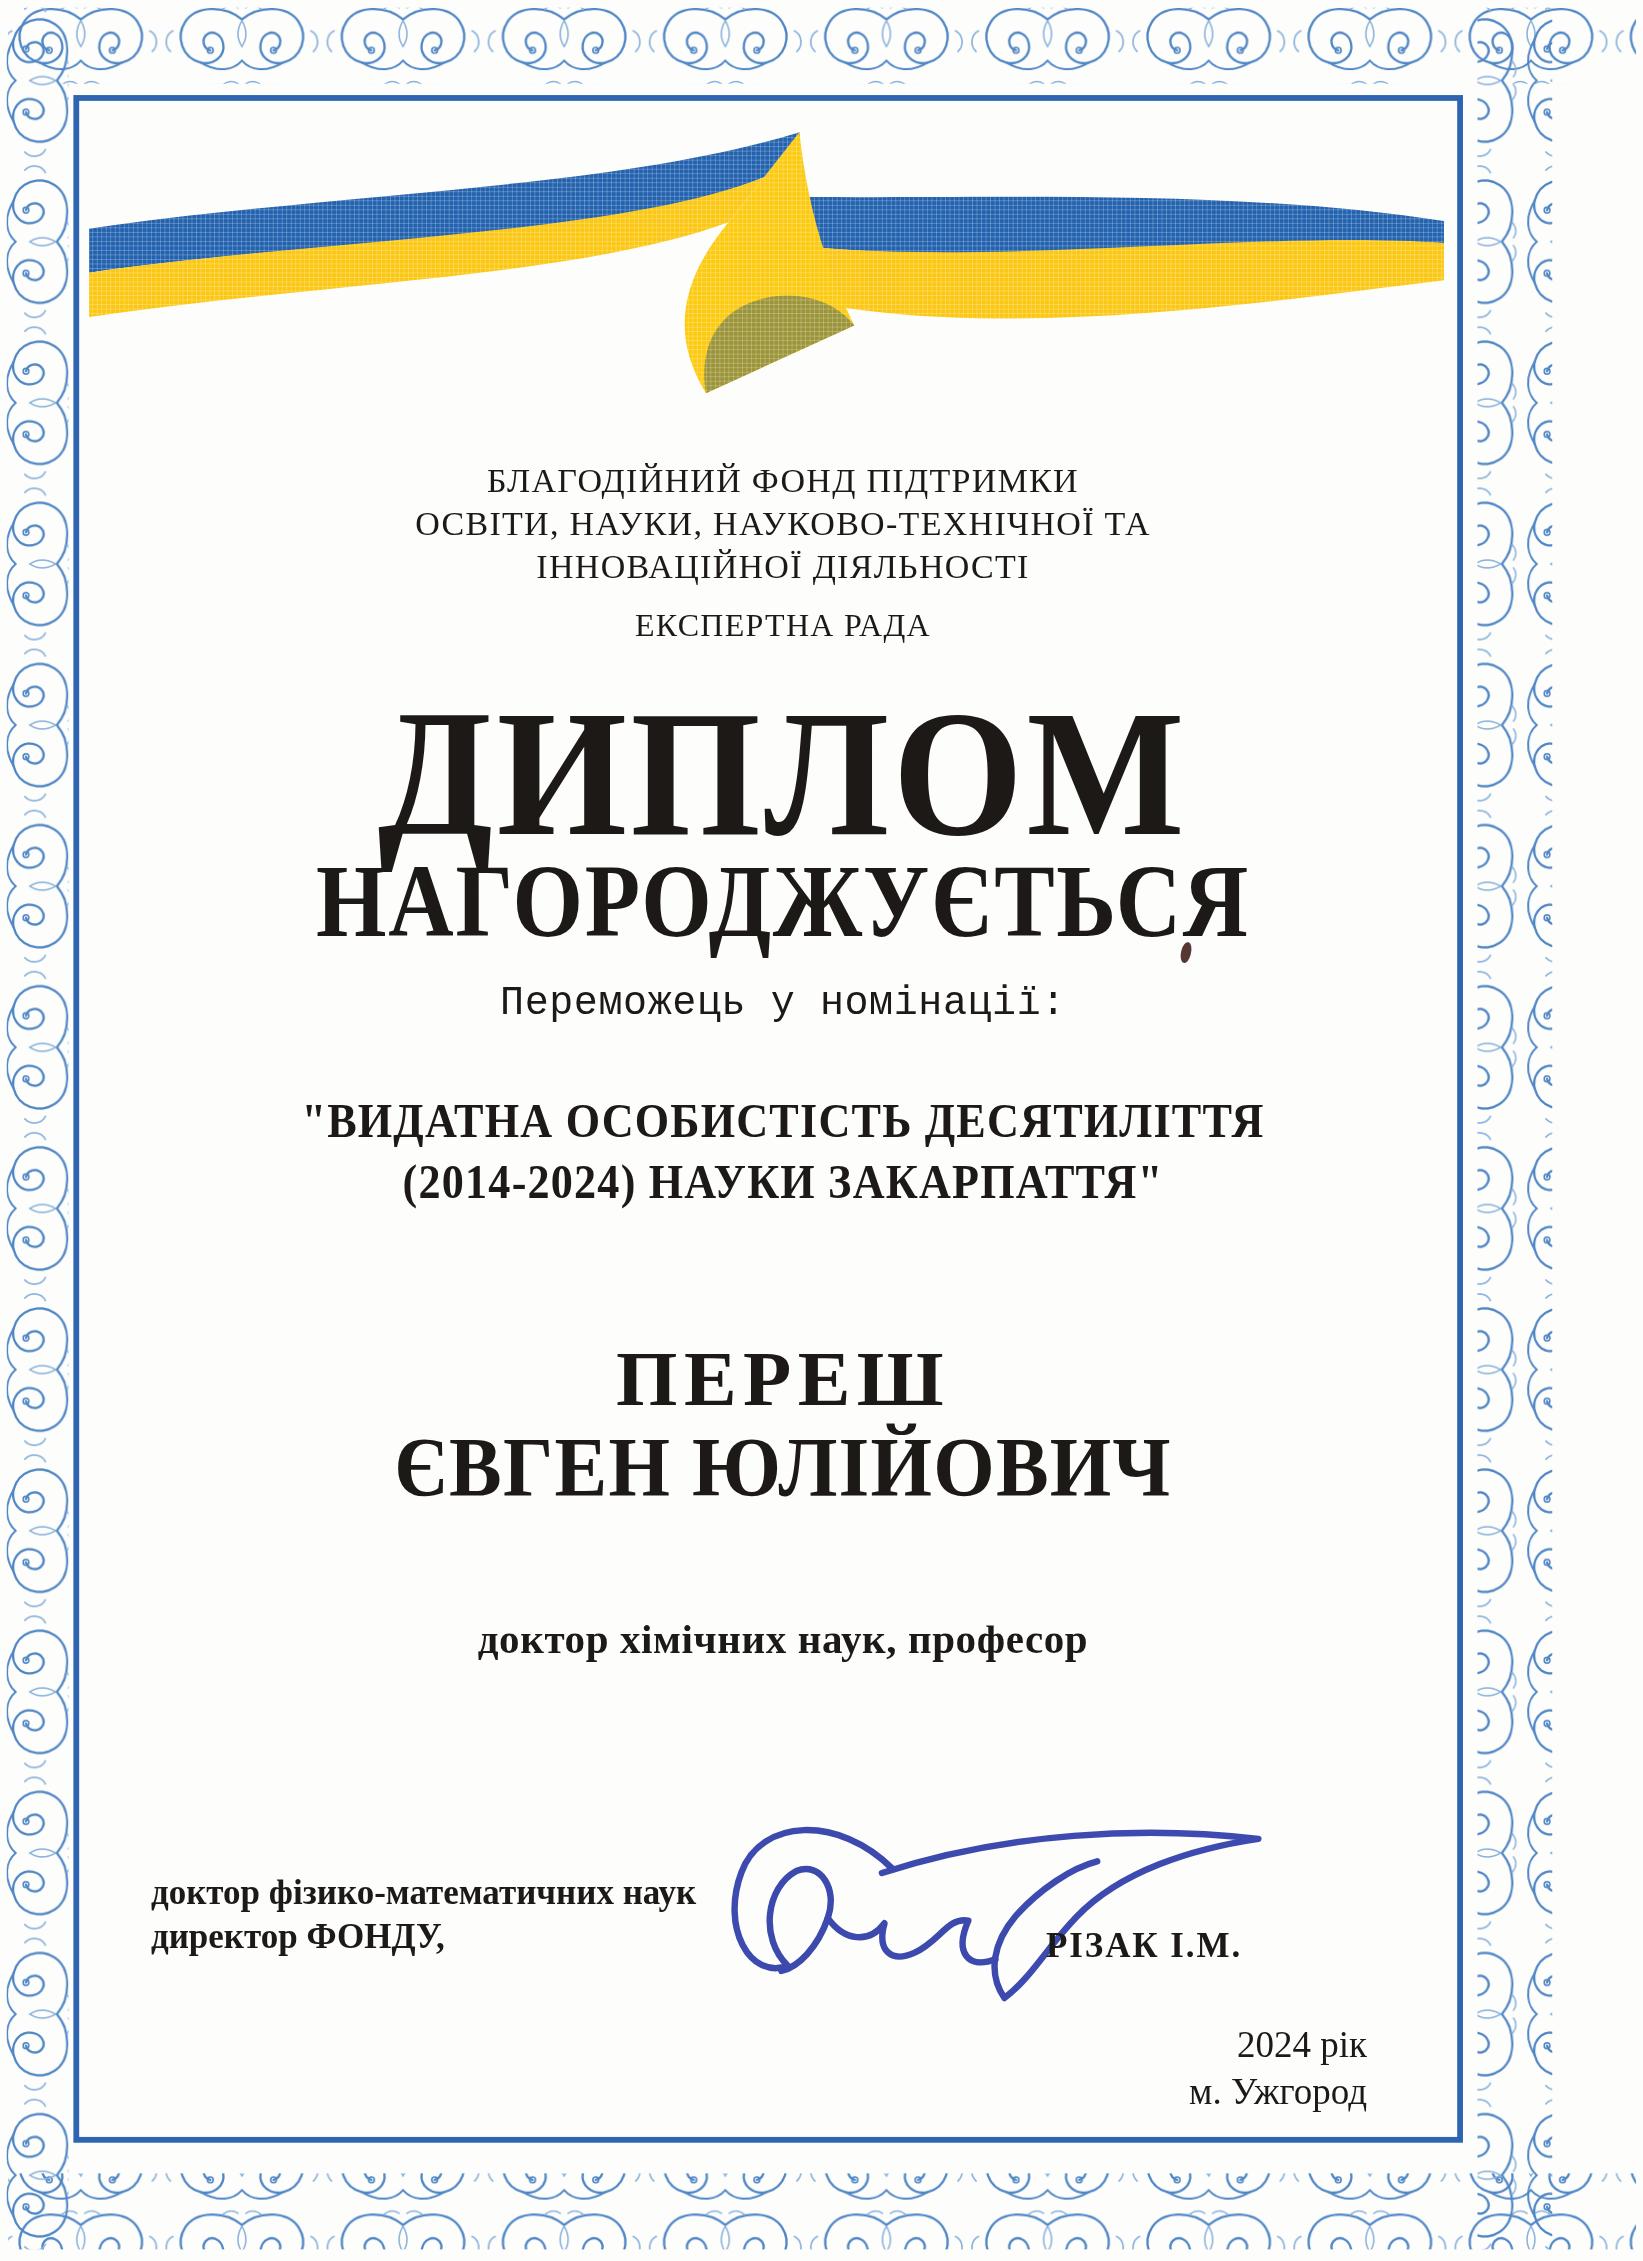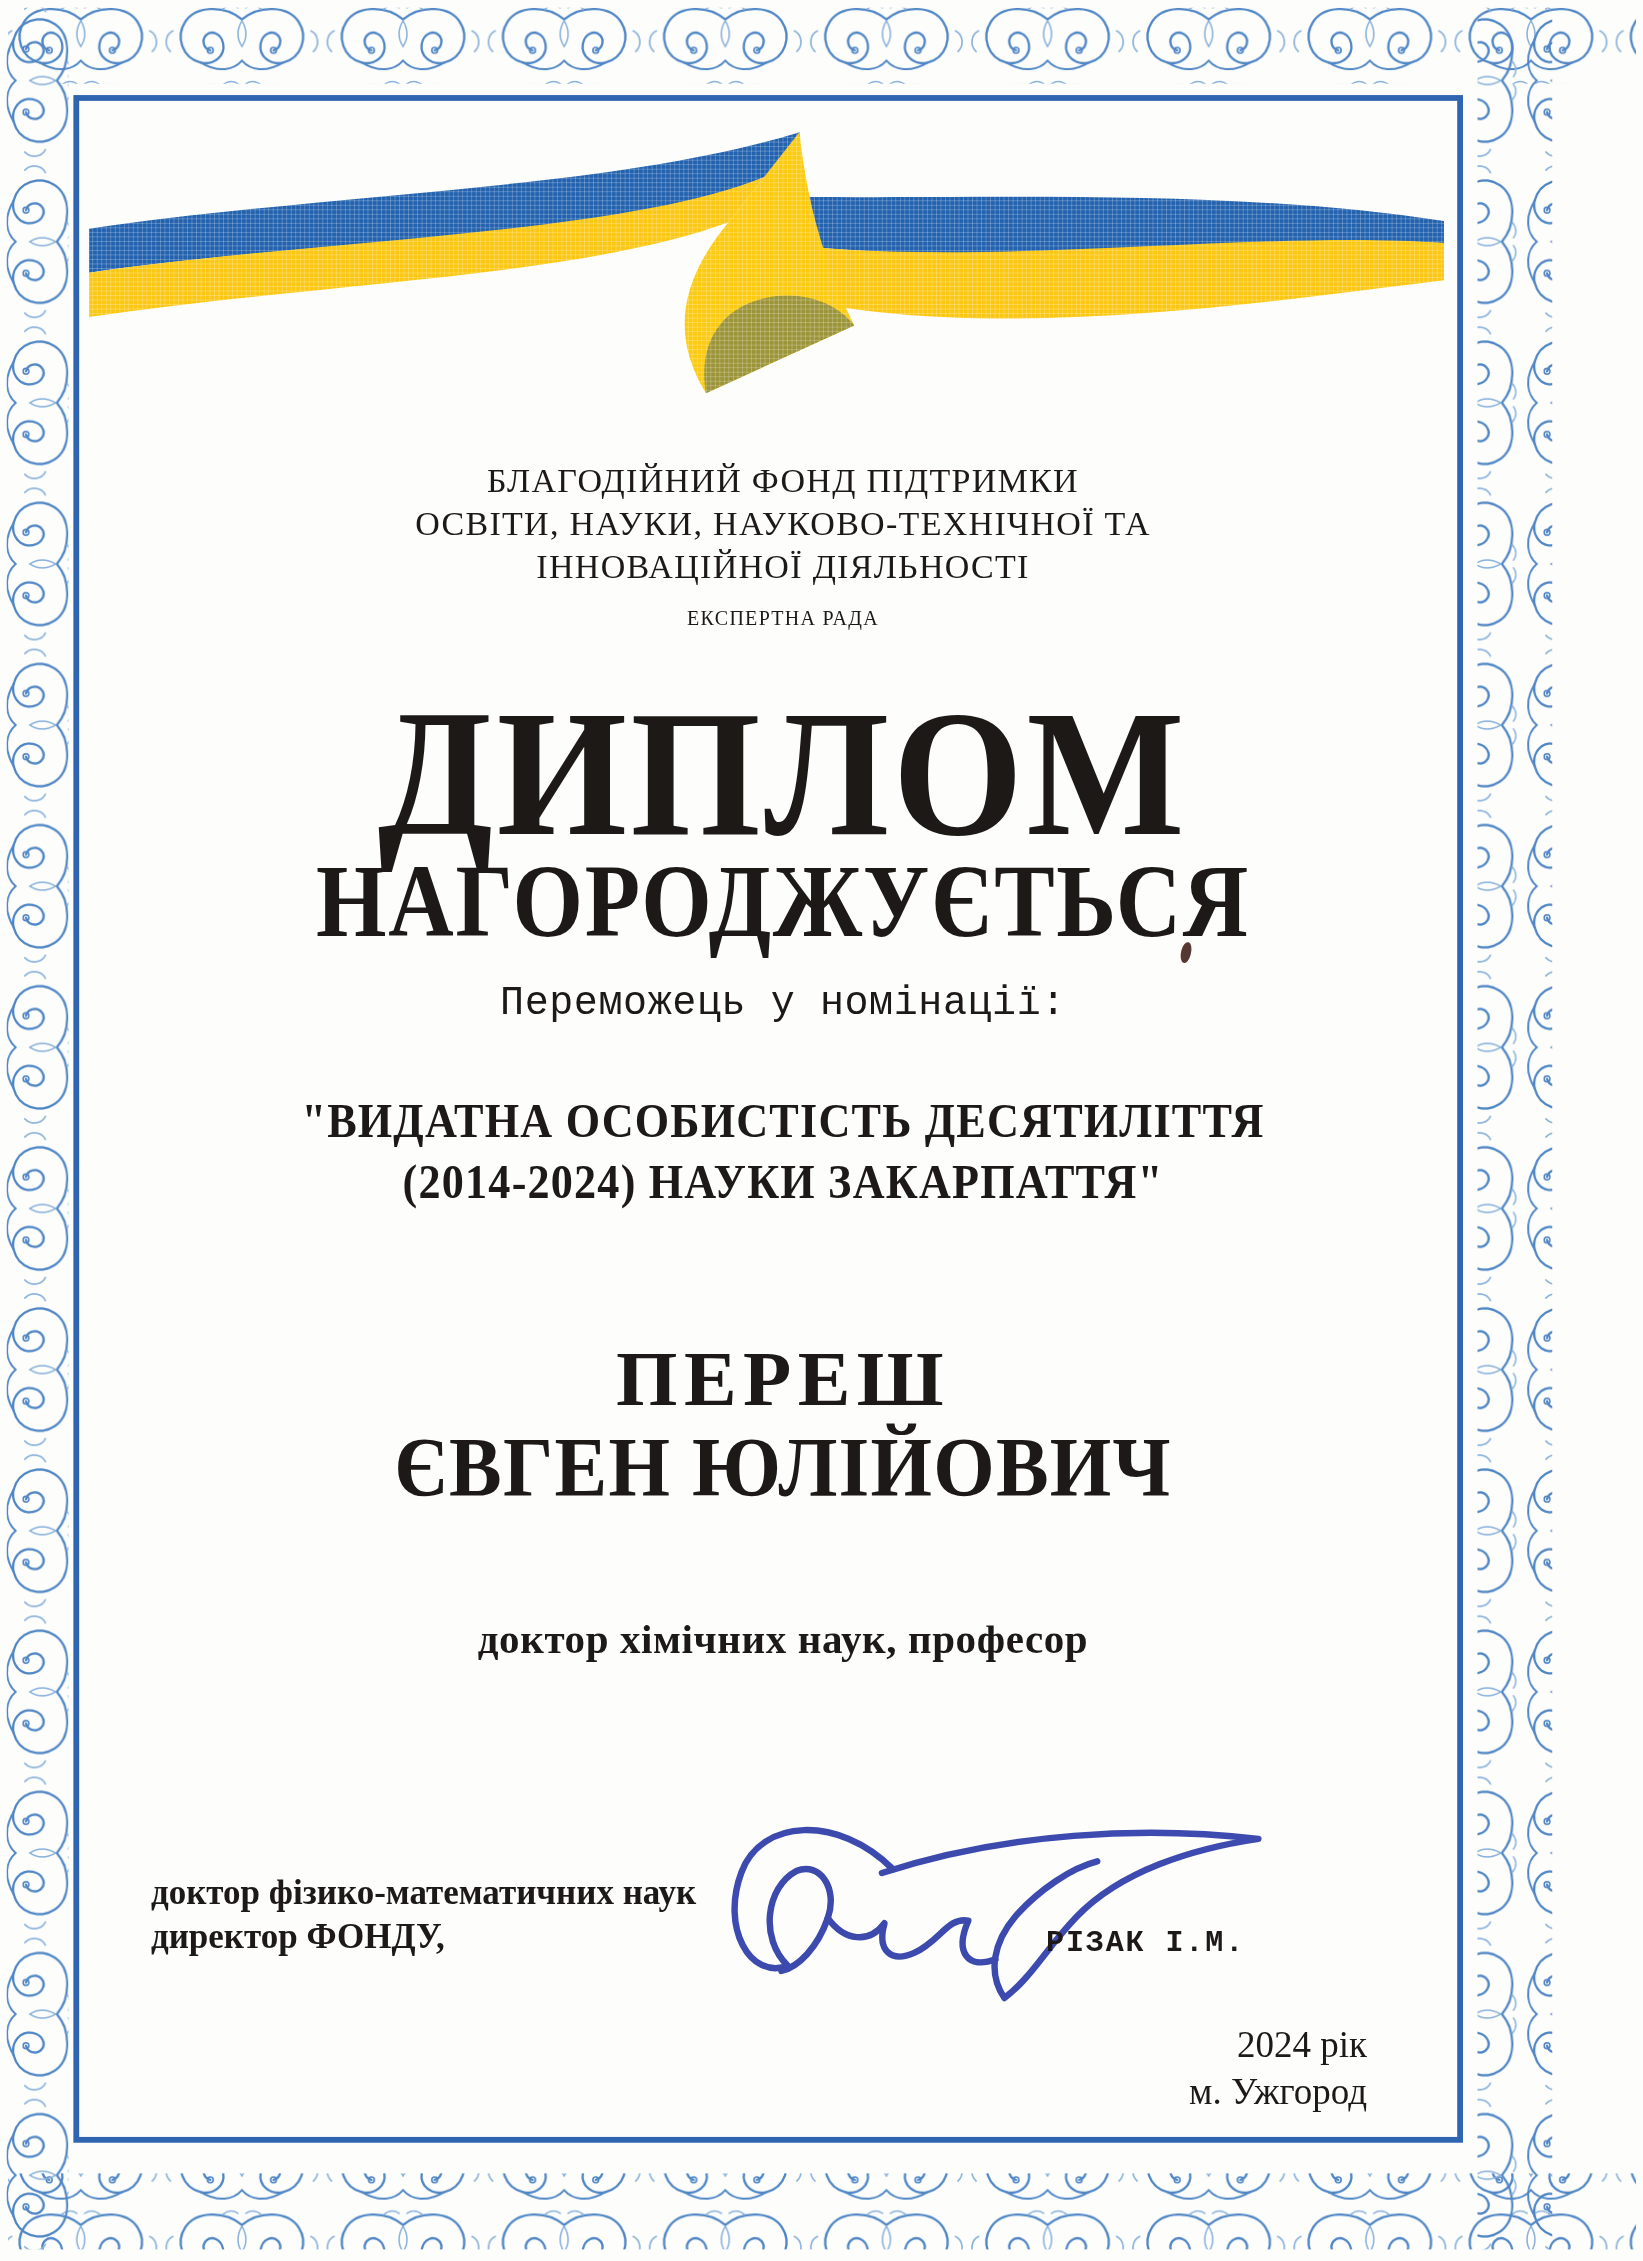--- a/index.html
+++ b/index.html
@@ -6,31 +6,31 @@
   body{
     width:1644px;height:2261px;position:relative;overflow:hidden;
     background:#fdfdfb;
     font-family:"Liberation Serif","DejaVu Serif",serif;
     color:#1c1917;
   }
   .layer{position:absolute;top:0;left:0;}
   svg{display:block;}
   .centered{position:absolute;left:0;width:1566px;text-align:center;white-space:nowrap;}
   .org-block{top:459px;font-size:34px;line-height:43px;font-weight:400;letter-spacing:1.3px;text-align:center;}
-  .council{top:607px;font-size:20px;font-weight:400;letter-spacing:1.3px;}
+  .council{top:607px;font-size:32px;font-weight:400;letter-spacing:1.3px;}
   .title{top:670px;font-size:180px;font-weight:700;letter-spacing:3.9px;transform:scaleX(.93);transform-origin:50% 50%;}
   .subtitle{top:842px;font-size:103px;font-weight:700;letter-spacing:1.9px;transform:scaleX(.88);transform-origin:50% 50%;}
   .intro{top:981px;font-size:40px;font-weight:400;letter-spacing:0.6px;font-family:Liberation Mono, monospace;}
   .nom1{top:1093px;font-size:48px;font-weight:700;letter-spacing:1.3px;transform:scaleX(.92);transform-origin:50% 50%;}
   .nom2{top:1154px;font-size:48px;font-weight:700;letter-spacing:1.3px;transform:scaleX(.92);transform-origin:50% 50%;}
   .surname{top:1298px;font-size:79px;font-weight:700;letter-spacing:6.4px;margin-top:36px;}
   .fullname{top:1418px;font-size:85px;font-weight:700;letter-spacing:1.3px;transform:scaleX(.93);transform-origin:50% 50%;}
   .degree{top:1615px;font-size:41px;font-weight:700;letter-spacing:0.6px;}
   .signatory{position:absolute;left:151px;top:1871px;font-size:35px;line-height:44px;font-weight:700;white-space:nowrap;}
-  .sign-name{position:absolute;left:1046px;top:1926px;font-size:30px;font-weight:700;letter-spacing:1.9px;white-space:nowrap;font-family:Liberation Mono, monospace;}
+  .sign-name{position:absolute;left:1046px;top:1926px;font-size:35px;font-weight:700;letter-spacing:1.9px;white-space:nowrap;}
   .footer-line{position:absolute;left:0;width:1367px;text-align:right;font-size:37px;font-weight:400;white-space:nowrap;}
   .year{top:2023px;}
   .city{top:2070px;}
   .artifact{
     position:absolute;left:1181px;top:942px;width:9.7px;height:21px;
     background:#3f1d16;border-radius:48% 52% 46% 54%;transform:rotate(14deg);opacity:.88;
   }
 </style>
 </head>
 <body>

